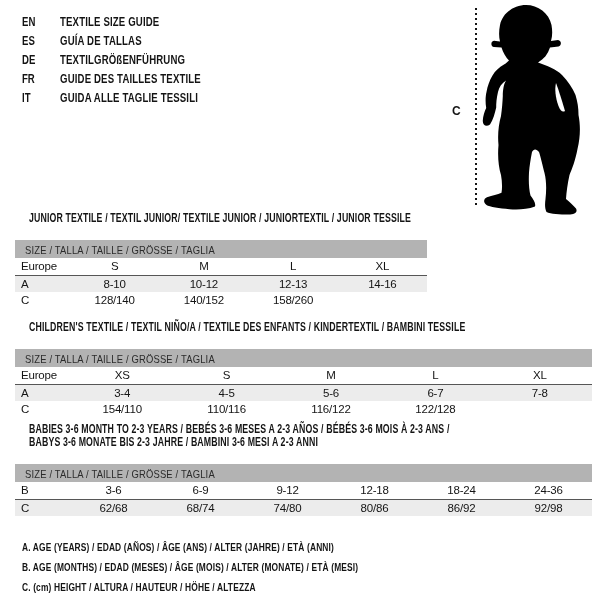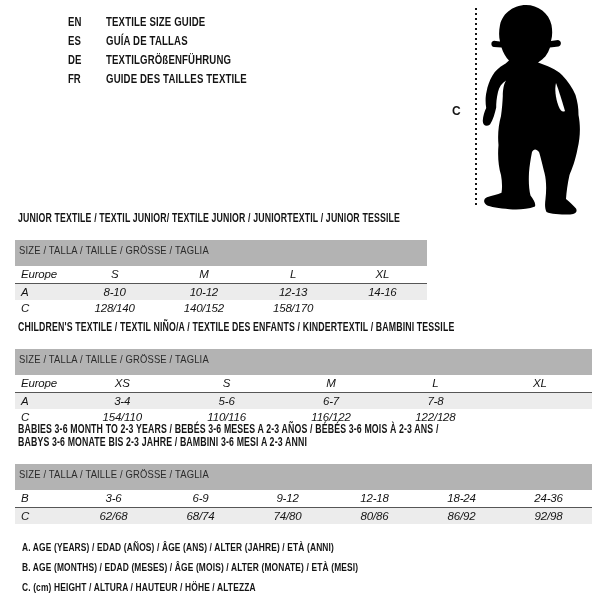--- a/index.html
+++ b/index.html
@@ -3,57 +3,57 @@
 <meta charset="utf-8">
 <style>
   html,body{margin:0;padding:0;}
   body{
     width:600px;height:600px;position:relative;overflow:hidden;
     background:#ffffff;
     font-family:"Liberation Sans","DejaVu Sans",sans-serif;
     color:var(--txt,#141414);
   }
   
-  .lang-list{position:absolute;left:22px;top:12px;margin-left:46px;}
+  .lang-list{position:absolute;left:22px;top:12px;}
   .lang-row{display:flex;height:19px;align-items:center;font-weight:700;font-size:12px;}
   .lang-code{width:38px;display:inline-block;transform:scaleX(.8);transform-origin:left center;white-space:nowrap;}
   .lang-label{display:inline-block;transform:scaleX(.8);transform-origin:left center;white-space:nowrap;letter-spacing:.2px;}
 
   
   .figure{position:absolute;left:0;top:0;width:600px;height:220px;}
   .dotted-line{
     position:absolute;left:475px;top:8px;width:2px;height:198px;
     background:repeating-linear-gradient(to bottom,var(--txt,#141414) 0 2px,transparent 2px 5px);
   }
   .c-label{position:absolute;left:452px;top:104px;font-weight:700;font-size:12px;}
   .baby-svg{position:absolute;left:481px;top:4px;width:115px;height:212px;}
   .baby-svg .body{fill:var(--sil,#000);}
   .baby-svg .gap{fill:#ffffff;}
 
   
   .size-table{position:absolute;left:15px;box-sizing:border-box;}
   #tbl-junior{top:212px;width:412px;}
   #tbl-children{top:321px;width:577px;}
   #tbl-babies{top:423px;width:577px;}
-  .tbl-title{margin-left:3px;margin-bottom:15px;}
+  .tbl-title{margin-left:14px;margin-bottom:15px;}
   .title-line{
     display:block;font-weight:700;font-size:12px;line-height:13px;white-space:nowrap;
     transform:scaleX(.73);transform-origin:left center;letter-spacing:.2px;
   }
   .tbl-header{
-    height:26px;line-height:18px;background:var(--hdr,#b3b3b3);
-    padding-left:4px;box-sizing:border-box;overflow:hidden;
+    height:18px;line-height:18px;background:var(--hdr,#b3b3b3);
+    padding-left:10px;box-sizing:border-box;overflow:hidden;
   }
   .hdr-text{
     display:inline-block;font-size:11.5px;color:#2b2b2b;white-space:nowrap;
     transform:scaleX(.82);transform-origin:left center;letter-spacing:.2px;
   }
   .trow{
     display:grid;grid-template-columns:55px repeat(var(--cols,4),1fr);
-    height:17px;line-height:17px;font-size:11.5px;box-sizing:border-box;font-style:italic;
+    height:17px;line-height:17px;font-size:11.5px;box-sizing:border-box;
   }
   .trow.shaded{background:var(--alt,#ececec);border-top:1px solid #565656;line-height:16px;}
   .tcell{letter-spacing:-.2px;overflow:hidden;white-space:nowrap;}
   .tcell.label{padding-left:6px;text-align:left;}
   .tcell.val{text-align:center;}
 
   
   .footnotes{position:absolute;left:22px;top:537px;}
   .footnote-line{
     display:block;font-weight:700;font-size:11.5px;line-height:20px;white-space:nowrap;
@@ -72,20 +72,24 @@
       <span class="lang-code">ES</span>
       <span class="lang-label">GUÍA DE TALLAS</span>
     </div>
     <div class="lang-row">
       <span class="lang-code">DE</span>
       <span class="lang-label">TEXTILGRÖßENFÜHRUNG</span>
     </div>
     <div class="lang-row">
       <span class="lang-code">FR</span>
       <span class="lang-label">GUIDE DES TAILLES TEXTILE</span>
+    </div>
+    <div class="lang-row">
+      <span class="lang-code">IT</span>
+      <span class="lang-label">GUIDA ALLE TAGLIE TESSILI</span>
     </div>
   </div>
 
 <div class="figure">
   <div class="dotted-line"></div>
   <div class="c-label">C</div>
   <svg class="baby-svg" viewBox="0 0 115 212" xmlns="http://www.w3.org/2000/svg">
     <path class="body" d="M45,1
       C57,1 68,9 70.5,21 C71.5,27 71.5,32 70,37
       L77,36 C80.5,36.5 81,41 77.5,42.5 L69,43.5
@@ -148,39 +152,40 @@
       <span class="tcell label">A</span>
       <span class="tcell val">8-10</span>
       <span class="tcell val">10-12</span>
       <span class="tcell val">12-13</span>
       <span class="tcell val">14-16</span>
     </div>
     <div class="trow" style="--cols: 4;">
       <span class="tcell label">C</span>
       <span class="tcell val">128/140</span>
       <span class="tcell val">140/152</span>
-      <span class="tcell val">158/170</span>
+      <span class="tcell val">158/260</span>
     </div>
   </section>
 <section class="size-table" id="tbl-children">
     <div class="tbl-title">
       <span class="title-line">CHILDREN'S TEXTILE / TEXTIL NIÑO/A / TEXTILE DES ENFANTS / KINDERTEXTIL / BAMBINI TESSILE</span>
     </div>
     <div class="tbl-header"><span class="hdr-text">SIZE / TALLA / TAILLE / GRÖSSE / TAGLIA</span></div>
     <div class="trow" style="--cols: 5;">
       <span class="tcell label">Europe</span>
       <span class="tcell val">XS</span>
       <span class="tcell val">S</span>
       <span class="tcell val">M</span>
       <span class="tcell val">L</span>
       <span class="tcell val">XL</span>
     </div>
     <div class="trow shaded" style="--cols: 5;">
       <span class="tcell label">A</span>
       <span class="tcell val">3-4</span>
+      <span class="tcell val">4-5</span>
       <span class="tcell val">5-6</span>
       <span class="tcell val">6-7</span>
       <span class="tcell val">7-8</span>
     </div>
     <div class="trow" style="--cols: 5;">
       <span class="tcell label">C</span>
       <span class="tcell val">154/110</span>
       <span class="tcell val">110/116</span>
       <span class="tcell val">116/122</span>
       <span class="tcell val">122/128</span>

